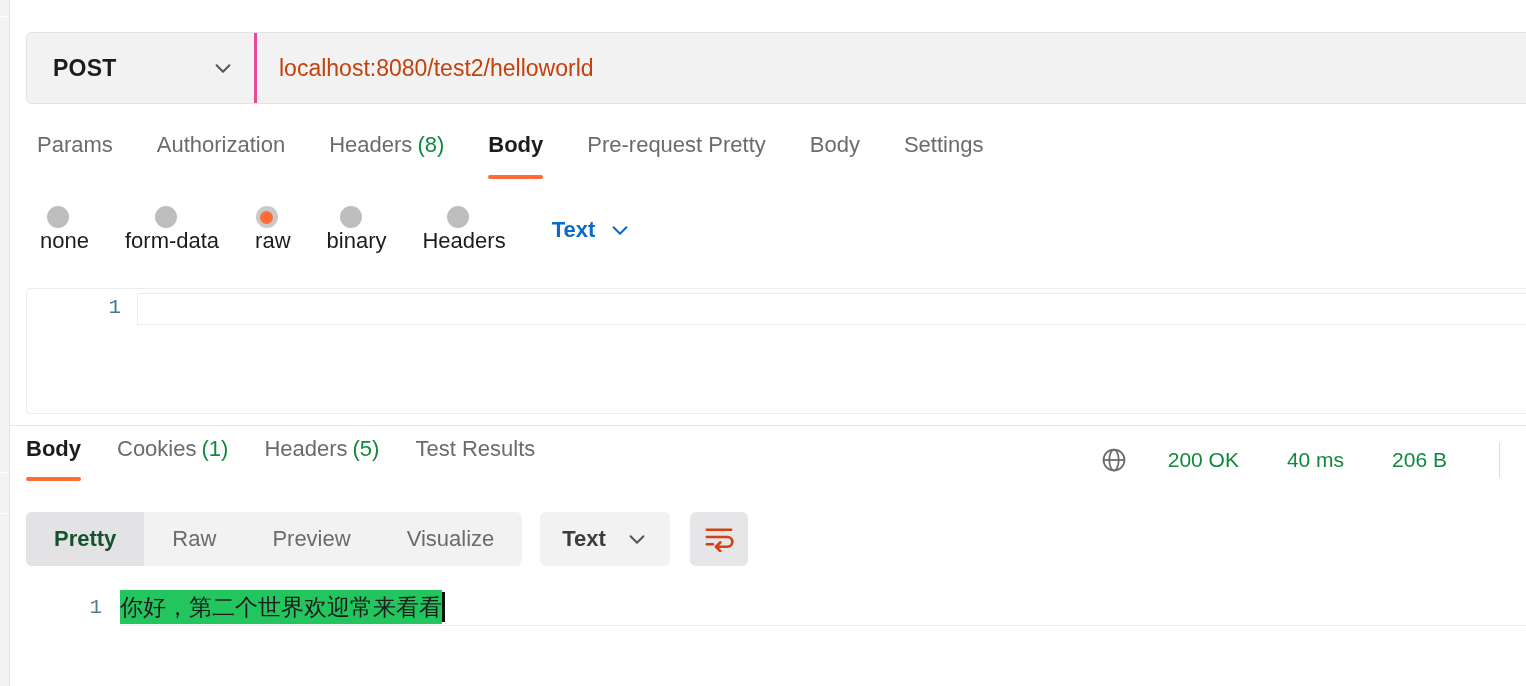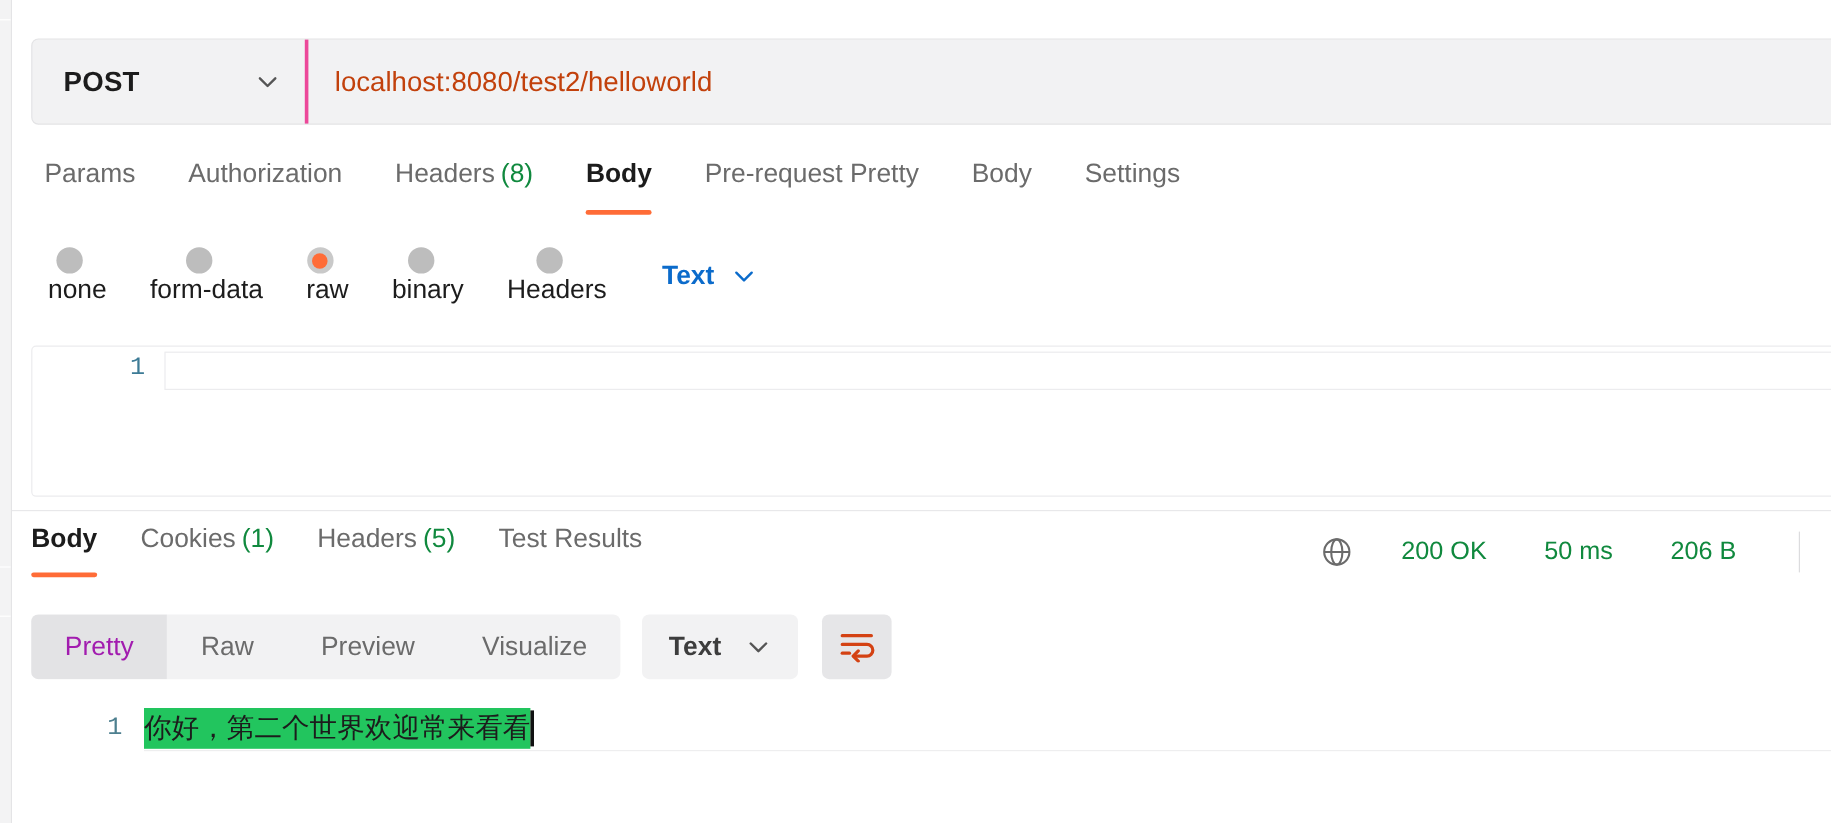--- a/index.html
+++ b/index.html
@@ -234,21 +234,22 @@
   .seg-item {
     display: flex; align-items: center; justify-content: center;
     padding: 0 28px;
     font-size: 22px;
     color: #6b6b6b;
     cursor: pointer;
     white-space: nowrap;
   }
   .seg-item.active {
     background: #e3e3e5;
-    color: #a21caf;
+    color: #14532d;
+    font-weight: bold;
   }
   .fmt-box {
     display: flex; align-items: center; justify-content: center;
     height: 54px;
     padding: 0 22px;
     margin-left: 18px;
     background: #f2f2f3;
     border-radius: 6px;
     cursor: pointer;
   }
@@ -417,21 +418,21 @@
 
   <div class="res-meta">
     <span class="globe">
       <svg viewBox="0 0 24 24" width="28" height="28" fill="none" stroke="#6b6b6b" stroke-width="1.5">
         <circle cx="12" cy="12" r="9"></circle>
         <ellipse cx="12" cy="12" rx="4" ry="9"></ellipse>
         <line x1="3" y1="12" x2="21" y2="12"></line>
       </svg>
     </span>
     <span class="meta-item">200 OK</span>
-    <span class="meta-item">50 ms</span>
+    <span class="meta-item">40 ms</span>
     <span class="meta-item">206 B</span>
     <span class="meta-sep"></span>
   </div>
 
   <div class="res-toolbar">
     <div class="seg">
       <div class="seg-item active">
         <span>Pretty</span>
       </div>
       <div class="seg-item">

